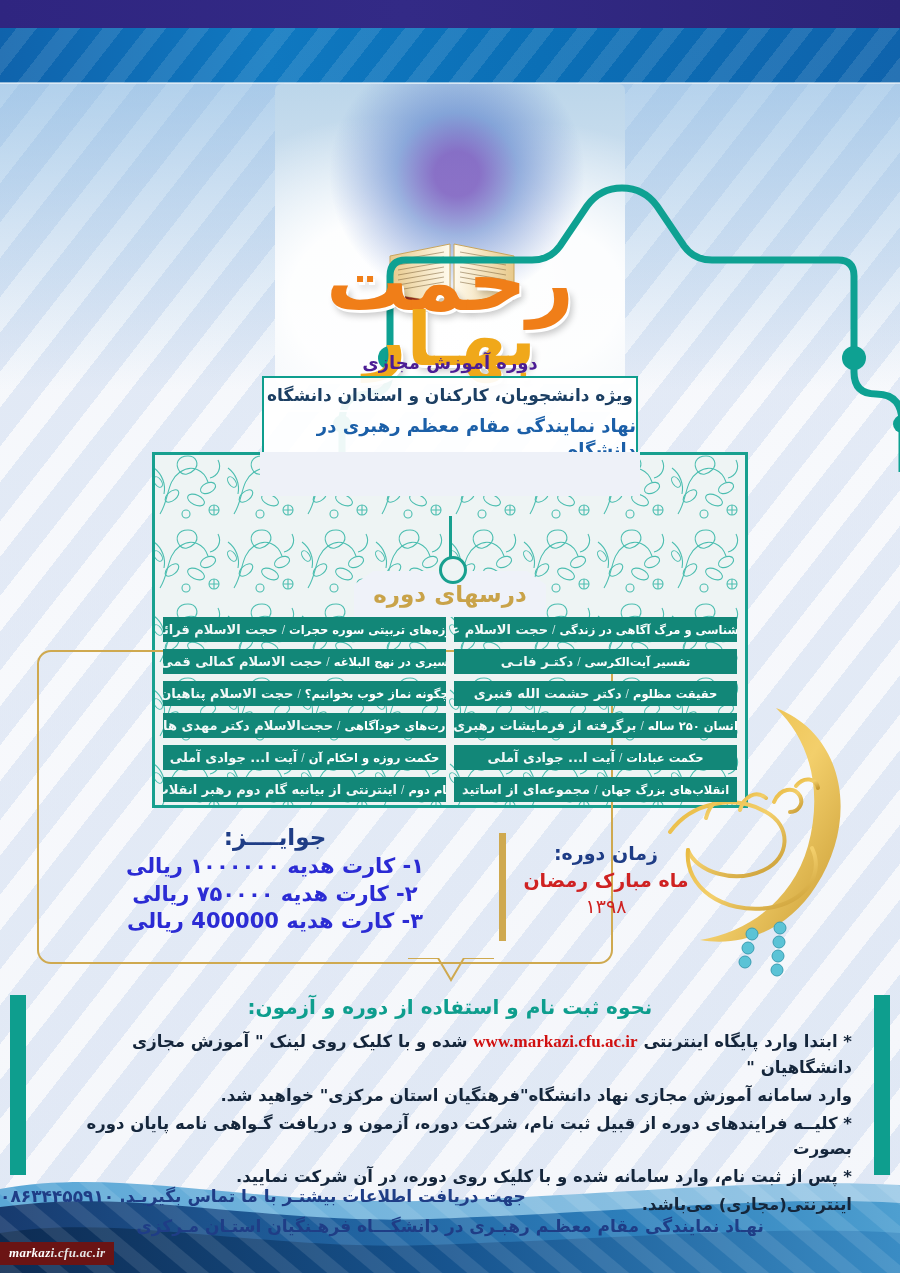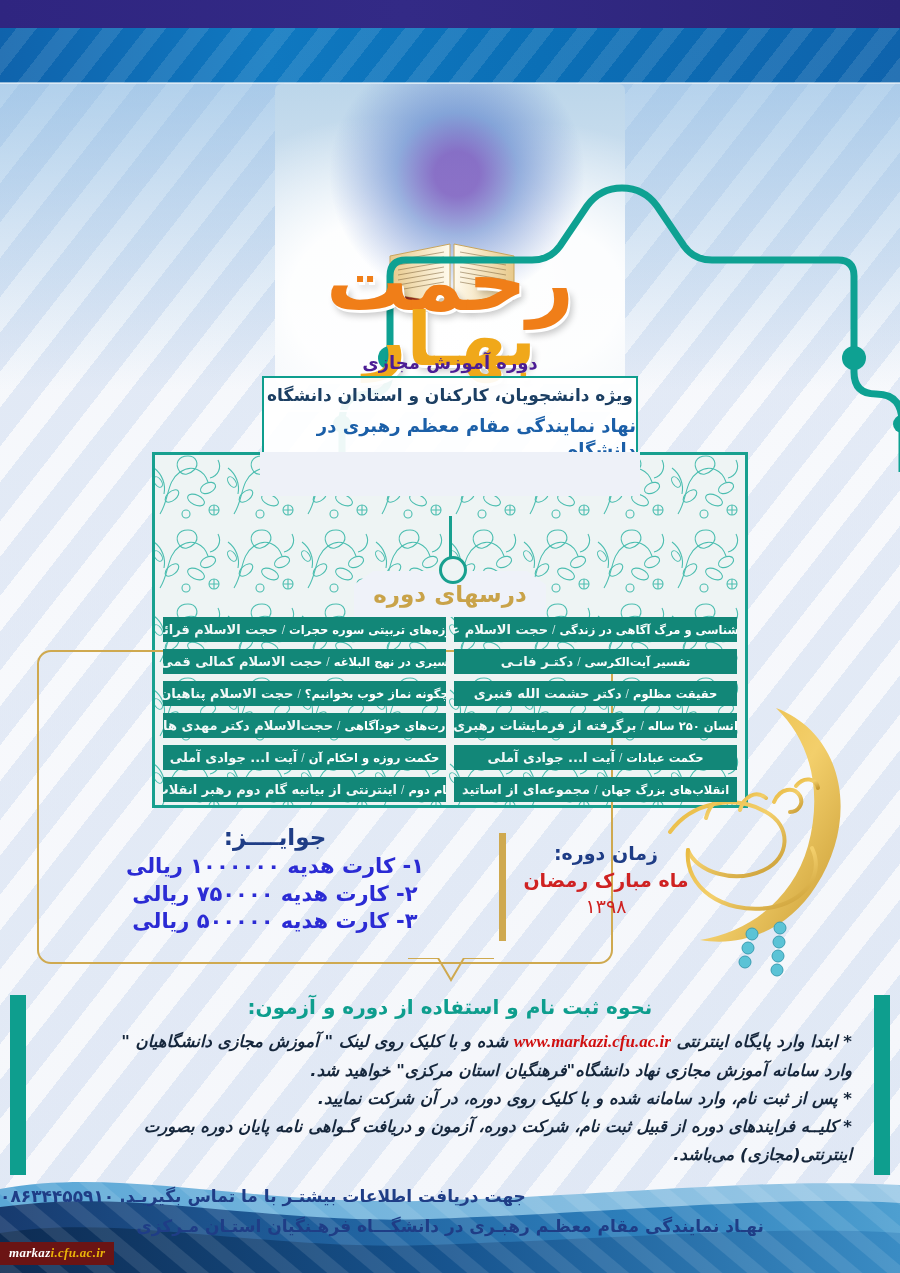--- a/index.html
+++ b/index.html
@@ -39,21 +39,21 @@
 
   
   .footer-wrap{position:absolute;left:0;right:0;bottom:0;height:118px;overflow:hidden;}
   .footer-wave{position:absolute;inset:0;}
   .footer-logo{
     position:absolute;left:0;bottom:8px;
     background:#6b1414;color:#fff;font-weight:bold;font-style:italic;
     font-size:13px;padding:3px 9px 4px 9px;letter-spacing:.3px;
     font-family:"Liberation Serif",serif;
   }
-  .footer-logo .hi{color:#eab308;margin-top:10px;}
+  .footer-logo .hi{color:#e5e5e5;margin-top:10px;}
 
   
   .emblem{
     position:absolute;left:172px;top:84px;width:556px;height:420px;
   }
   .sky{
     position:absolute;left:103px;top:0;width:350px;height:300px;
     background:
       radial-gradient(circle at 52% 30%, rgba(120,90,190,.85) 0 8%, rgba(80,120,200,.55) 22%, rgba(255,255,255,0) 46%),
       radial-gradient(ellipse at 30% 72%, rgba(255,255,255,.95) 0 26%, rgba(255,255,255,0) 60%),
@@ -169,21 +169,21 @@
   
   .calligraphy{position:absolute;left:648px;top:690px;width:238px;height:290px;z-index:4;}
 
   
   .teal-left{position:absolute;left:10px;top:995px;width:16px;height:180px;background:#0e9e8e;z-index:5;}
   .teal-right{position:absolute;right:10px;top:995px;width:16px;height:180px;background:#0e9e8e;z-index:5;}
   .instr{
     position:absolute;left:30px;right:30px;top:995px;z-index:6;text-align:center;
   }
   .instr-title{font-size:20px;font-weight:bold;color:#0e9e8e;margin-bottom:10px;}
-  .instr-body{text-align:right;padding:0 18px;font-style:italic;}
+  .instr-body{text-align:right;padding:0 18px;}
   .instr-body p{
     margin:0 0 3px 0;font-size:16.5px;color:#15263b;line-height:1.52;font-weight:bold;
   }
   .instr-body .url{color:#d01010;font-family:"Liberation Serif",serif;font-weight:bold;font-size:17px;}
 
   .contact{
     position:absolute;left:0;right:0;top:1186px;text-align:left;z-index:8;
   }
   .contact .c-line{font-size:17px;font-weight:bold;color:#1f3d86;}
   .orgline{
@@ -388,21 +388,21 @@
       <circle cx="97" cy="272" r="6"></circle>
     </g>
   </svg>
 
   <div class="divider-gold"></div>
 
   <div class="prizes">
     <div class="p-head">جوایــــز:</div>
     <div class="p-row">۱-  کارت هدیه ۱۰۰۰۰۰۰ ریالی</div>
     <div class="p-row">۲-  کارت هدیه ۷۵۰۰۰۰ ریالی</div>
-    <div class="p-row">۳- کارت هدیه ۵۰۰۰۰۰ ریالی</div>
+    <div class="p-row">۳- کارت هدیه 400000 ریالی</div>
   </div>
 
   <div class="datebox">
     <div class="d-label">زمان دوره:</div>
     <div class="d-val">ماه مبارک رمضان</div>
     <div class="d-year">۱۳۹۸</div>
   </div>
 
   <svg class="gold-notch" viewBox="0 0 86 28">
     <path d="M0 0 L30 0 L43 22 L56 0 L86 0" fill="none" stroke="#cfa94f" stroke-width="2"></path>
@@ -413,22 +413,22 @@
 
   <div class="instr">
     <div class="instr-title">نحوه ثبت نام و استفاده از دوره و آزمون:</div>
     <div class="instr-body">
       <p>
         <span>* ابتدا وارد پایگاه اینترنتی</span>
         <span class="url">www.markazi.cfu.ac.ir</span>
         <span>شده و با کلیک روی لینک " آموزش مجازی دانشگاهیان "</span>
       </p>
       <p>وارد سامانه آموزش مجازی نهاد دانشگاه"فرهنگیان استان مرکزی" خواهید شد.</p>
+      <p>* کلیــه فرایندهای دوره از قبیل ثبت نام، شرکت دوره، آزمون و دریافت گـواهی نامه پایان دوره بصورت</p>
       <p>* پس از ثبت نام، وارد سامانه شده و با کلیک روی دوره، در آن شرکت نمایید.</p>
-      <p>* کلیــه فرایندهای دوره از قبیل ثبت نام، شرکت دوره، آزمون و دریافت گـواهی نامه پایان دوره بصورت</p>
       <p>اینترنتی(مجازی) می‌باشد.</p>
     </div>
   </div>
 
   <div class="contact">
     <span class="c-line">جهت دریافت اطلاعات بیشتـر با ما تماس بگیریـد.</span>
     <span class="c-line">۰۸۶۳۴۴۵۵۹۱۰</span>
   </div>
   <div class="orgline">
     <span>نهـاد نمایندگی مقام معظـم رهبـری در دانشگـــاه فرهـنگیان استـان مـرکزی</span>

